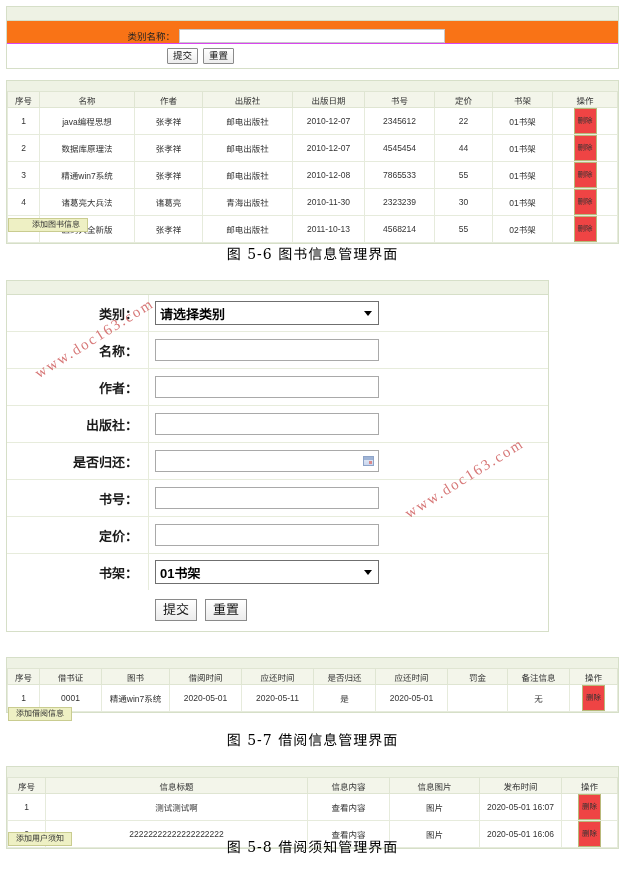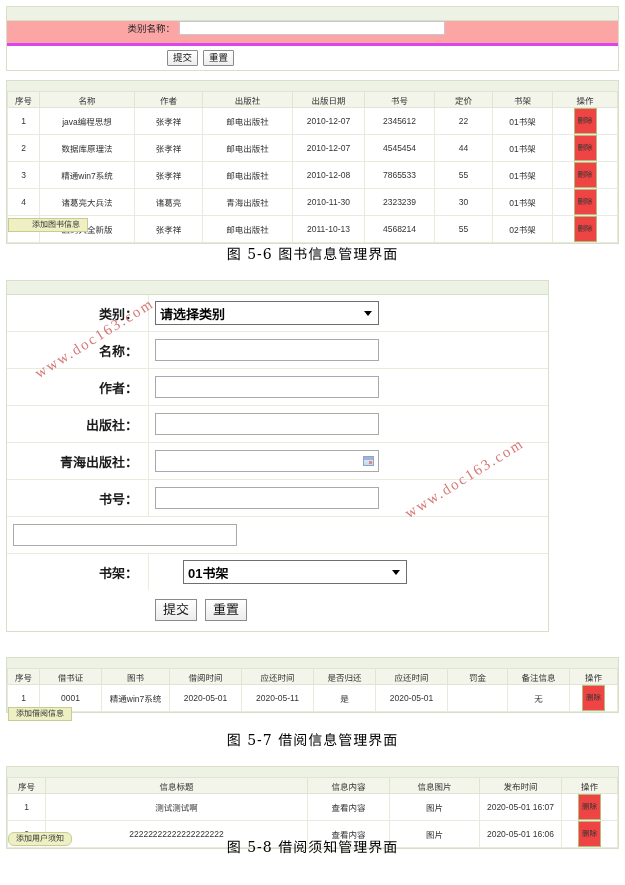--- a/index.html
+++ b/index.html
@@ -32,24 +32,24 @@
 
   
   #search-panel {
     position: absolute;
     left: 6px;
     top: 6px;
     width: 613px;
   }
   .search-row {
     display: flex;
-    align-items: flex-start;
-    border-bottom: 3px solid #d946ef;
+    align-items: flex-end;
+    border-bottom: 1px solid #d946ef;
     height: 22px;
-    background: #fca5a5;
+    background: #f97316;
   }
   .search-label {
     width: 168px;
     text-align: right;
     padding-right: 4px;
     font-size: 9.5px;
     color: #222;
     font-weight: normal;
   }
   .search-input {
@@ -169,21 +169,21 @@
     width: 543px;
     height: 352px;
   }
   .form-row {
     display: flex;
     align-items: center;
     height: 36px;
     border-bottom: 1px solid #e7ecdc;
     background: #ffffff;
   }
-  .form-row:last-child { border-bottom: none; gap: 28px; }
+  .form-row:last-child { border-bottom: none; }
   .form-label {
     width: 142px;
     text-align: right;
     padding-right: 10px;
     font-size: 13px;
     font-weight: bold;
     color: #1a1a1a;
     border-right: 1px solid #e7ecdc;
     box-sizing: border-box;
     height: 100%;
@@ -418,35 +418,36 @@
           <input type="text" class="txt" style="">
         </div>
       </div>
       <div class="form-row">
         <div class="form-label">出版社：</div>
         <div class="form-field">
           <input type="text" class="txt" style="">
         </div>
       </div>
       <div class="form-row">
-        <div class="form-label">青海出版社：</div>
+        <div class="form-label">是否归还：</div>
         <div class="form-field">
           <div class="date-wrap">
             <input type="text" class="txt" style="">
             <span class="cal-icon"></span>
           </div>
         </div>
       </div>
       <div class="form-row">
         <div class="form-label">书号：</div>
         <div class="form-field">
           <input type="text" class="txt" style="">
         </div>
       </div>
       <div class="form-row">
+        <div class="form-label">定价：</div>
         <div class="form-field">
           <input type="text" class="txt" style="">
         </div>
       </div>
       <div class="form-row">
         <div class="form-label">书架：</div>
         <div class="form-field">
           <div class="sel">
             <span>01书架</span>
             <span class="arrow"></span>
@@ -546,15 +547,15 @@
           <td>2</td>
           <td>22222222222222222222</td>
           <td>查看内容</td>
           <td>图片</td>
           <td>2020-05-01 16:06</td>
           <td><span class="btn-del">删除</span></td>
         </tr>
       </tbody>
   </table>
 </div>
-<button class="btn-add" id="add-notice-btn" style="left:8px; top:832px;border-radius:6px;">添加用户须知</button>
+<button class="btn-add" id="add-notice-btn" style="left:8px; top:832px;">添加用户须知</button>
 
 <div class="caption" style="top:836px;">图 5-8 借阅须知管理界面</div>
 
 </body></html>

